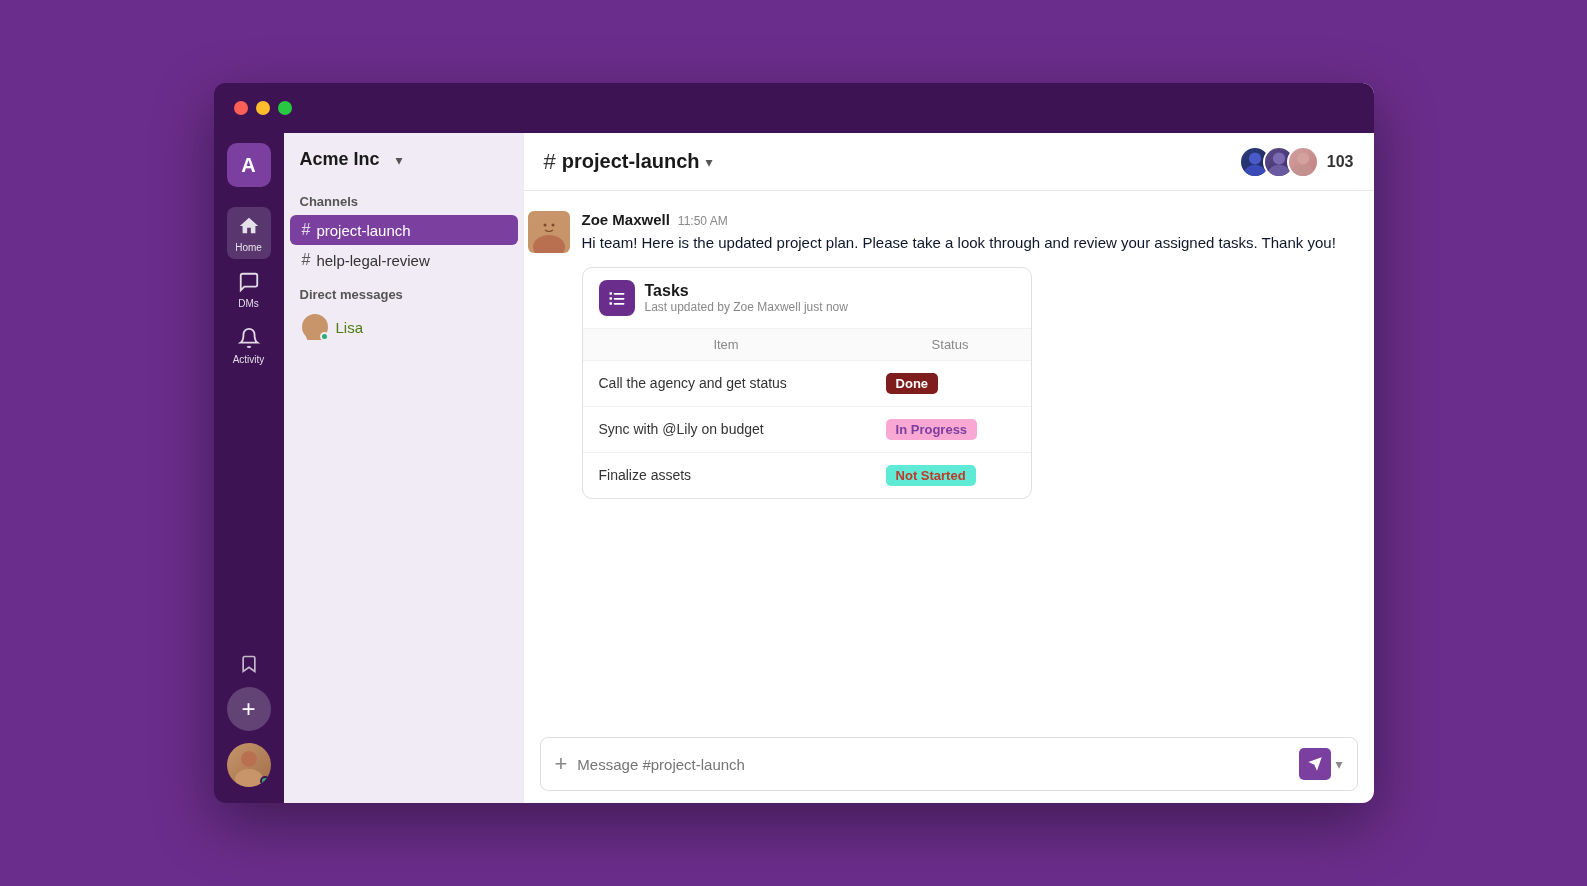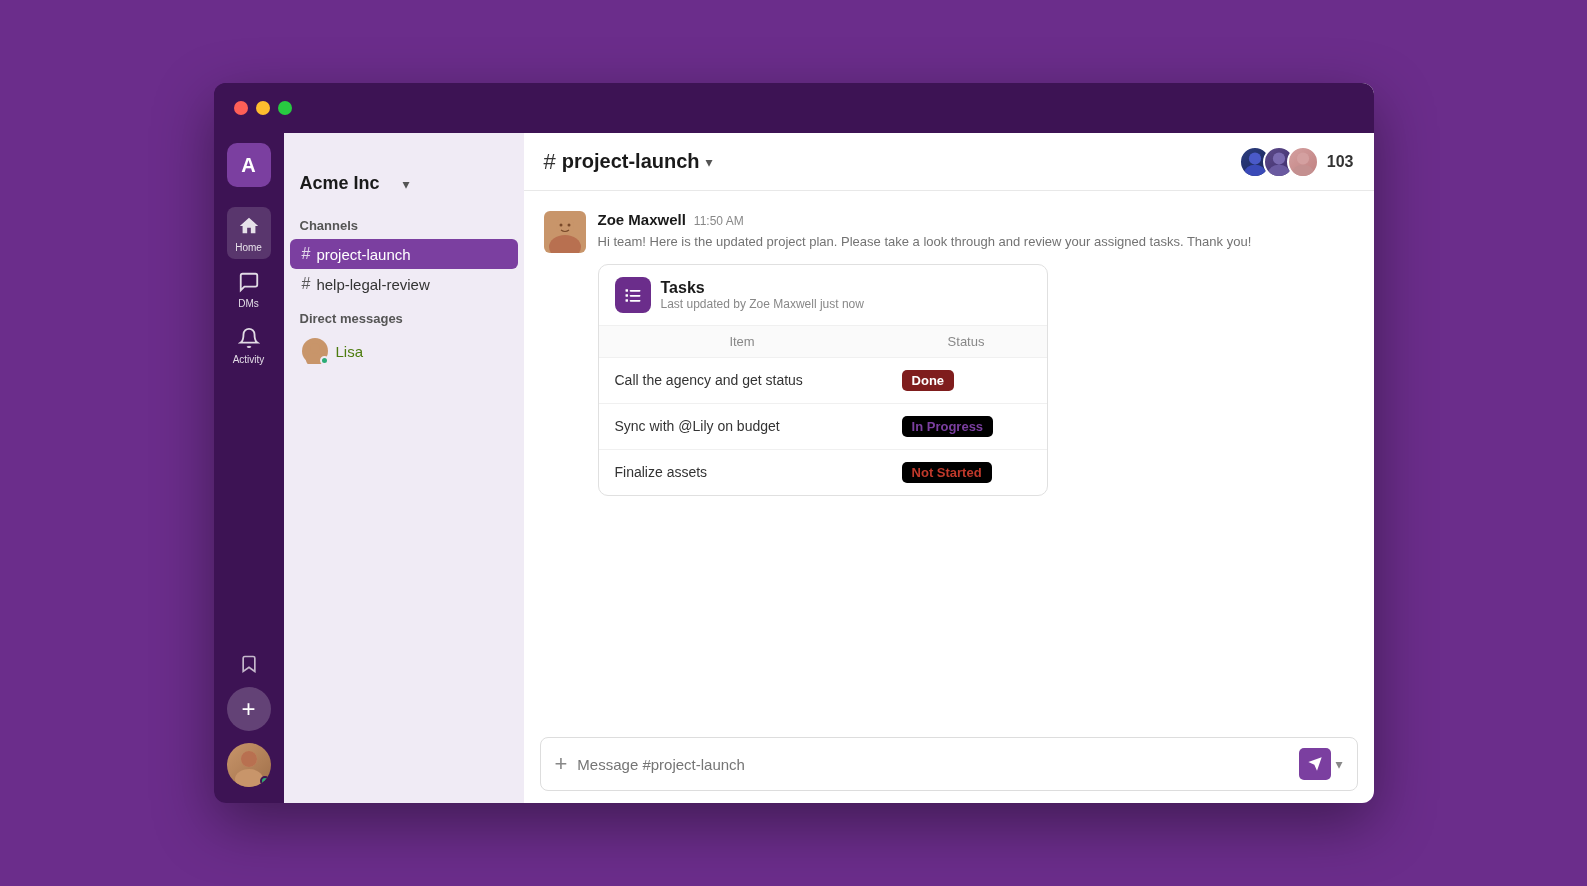--- a/index.html
+++ b/index.html
@@ -151,23 +151,22 @@
       background: #F0EBF5;
       padding-top: 50px;
       flex-shrink: 0;
       overflow-y: auto;
     }
 
     .workspace-header {
       padding: 16px 16px 12px;
       display: flex;
       align-items: center;
-      gap: 23px;
+      gap: 16px;
       cursor: pointer;
-      margin-top: 24px;
     }
     .workspace-name {
       font-size: 18px;
       font-weight: 700;
       color: #1a1a1a;
     }
     .chevron-down {
       color: #555;
       font-size: 14px;
     }
@@ -301,21 +300,21 @@
     .member-count {
       font-size: 16px;
       font-weight: 600;
       color: #333;
     }
 
     
     .chat-body {
       flex: 1;
       overflow-y: auto;
-      padding: 20px 20px 10px;
+      padding: 20px 4px 10px;
     }
 
     .message-row {
       display: flex;
       gap: 12px;
       margin-bottom: 16px;
     }
     .message-avatar {
       width: 42px;
       height: 42px;
@@ -335,22 +334,22 @@
     .message-sender {
       font-size: 15px;
       font-weight: 700;
       color: #1a1a1a;
     }
     .message-time {
       font-size: 12px;
       color: #888;
     }
     .message-text {
-      font-size: 13px;
-      color: #737373;
+      font-size: 15px;
+      color: #0f172a;
       line-height: 1.5;
     }
 
     
     .task-card {
       background: white;
       border: 1px solid #e0e0e0;
       border-radius: 10px;
       margin-top: 12px;
       overflow: hidden;
@@ -409,25 +408,25 @@
       padding: 3px 10px;
       border-radius: 5px;
       font-size: 13px;
       font-weight: 600;
     }
     .status-done {
       background: #7f1d1d;
       color: white;
     }
     .status-in-progress {
-      background: #000000;
+      background: #f9a8d4;
       color: #7B3FA0;
     }
     .status-not-started {
-      background: #000000;
+      background: #5eead4;
       color: #C0392B;
     }
 
     
     .chat-input-area {
       padding: 12px 16px;
       flex-shrink: 0;
     }
     .chat-input-box {
       border: 1.5px solid #ddd;

